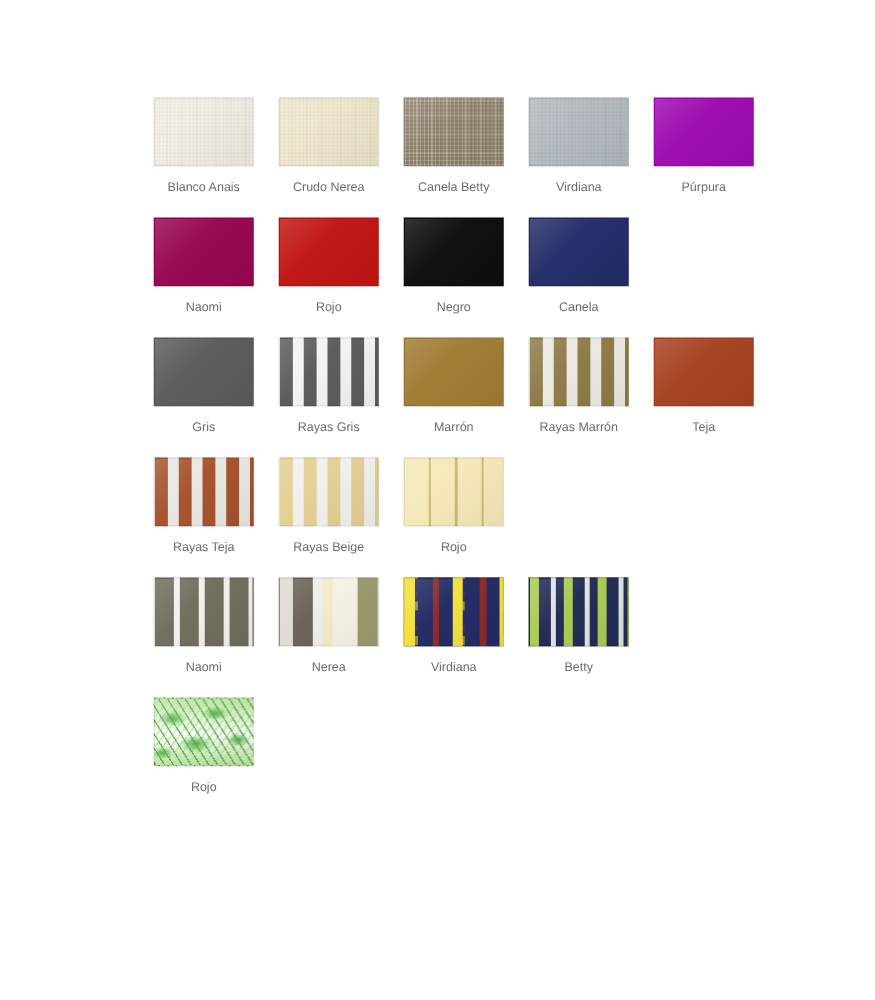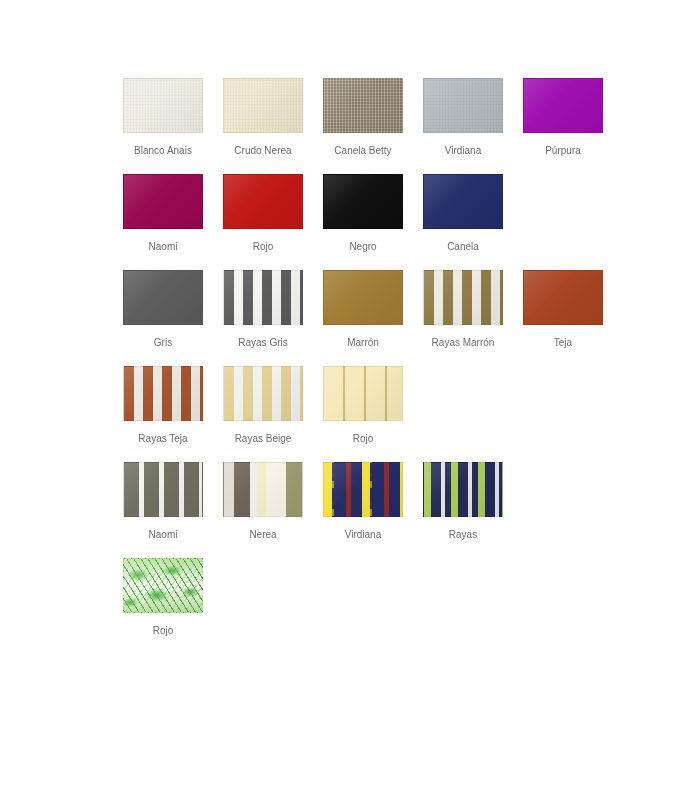--- a/index.html
+++ b/index.html
@@ -95,17 +95,17 @@
           <span class="sheen"></span>
         </span><span class="label">Rojo</span></div></div>
     <div class="rowwrap"><div class="cell"><span class="swatch" style="background:#f2f1ed;background-image:repeating-linear-gradient(90deg,#6f6d5c 0px,#6f6d5c 15px,#f2f1ed 15px,#f2f1ed 20px),repeating-linear-gradient(90deg,rgba(0,0,0,0.10) 0 1px,rgba(255,255,255,0) 1px 4px);">
           <span class="sheen"></span>
         </span><span class="label">Naomi</span></div><div class="cell"><span class="swatch" style="background:#f6f2e4;background-image:linear-gradient(90deg,#dedbd2 0px,#dedbd2 10px,#6a6257 10px,#6a6257 26px,#efefe9 26px,#efefe9 34px,#f4ebc6 34px,#f4ebc6 42px,#f6f2e4 42px,#f6f2e4 62px,#9b9a6f 62px,#9b9a6f 78px);">
           <span class="sheen"></span>
         </span><span class="label">Nerea</span></div><div class="cell"><span class="swatch" style="background:#232a63;background-image:repeating-linear-gradient(90deg,#f2e03a 0px,#f2e03a 8px,rgba(0,0,0,0) 8px,rgba(0,0,0,0) 10px,#232a63 10px,#232a63 22px,#8c2a26 22px,#8c2a26 27px,#232a63 27px,#232a63 38px),repeating-linear-gradient(0deg,rgba(242,224,58,0.55) 0px,rgba(242,224,58,0.55) 7px,rgba(0,0,0,0) 7px,rgba(0,0,0,0) 11px,rgba(140,42,38,0.45) 11px,rgba(140,42,38,0.45) 15px,rgba(0,0,0,0) 15px,rgba(0,0,0,0) 28px);">
           <span class="sheen"></span>
         </span><span class="label">Virdiana</span></div><div class="cell"><span class="swatch" style="background:#222a55;background-image:repeating-linear-gradient(90deg,#a8cb55 0px,#a8cb55 7px,#222a55 7px,#222a55 17px,#dfe3e0 17px,#dfe3e0 21px,#222a55 21px,#222a55 27px),repeating-linear-gradient(0deg,rgba(168,203,85,0.55) 0px,rgba(168,203,85,0.55) 6px,rgba(0,0,0,0) 6px,rgba(0,0,0,0) 13px,rgba(223,227,224,0.5) 13px,rgba(223,227,224,0.5) 17px,rgba(0,0,0,0) 17px,rgba(0,0,0,0) 26px);">
           <span class="sheen"></span>
-        </span><span class="label">Rayas</span></div></div>
+        </span><span class="label">Betty</span></div></div>
     <div class="rowwrap"><div class="cell"><span class="swatch" style="background:#ffffff;background-image:radial-gradient(ellipse 16px 9px at 18% 30%,#4fae43 0%,rgba(255,255,255,0) 70%),radial-gradient(ellipse 14px 8px at 62% 22%,#4fae43 0%,rgba(255,255,255,0) 70%),radial-gradient(ellipse 18px 10px at 42% 68%,#4fae43 0%,rgba(255,255,255,0) 72%),radial-gradient(ellipse 13px 8px at 85% 62%,#4fae43 0%,rgba(255,255,255,0) 70%),radial-gradient(ellipse 12px 7px at 8% 82%,#4fae43 0%,rgba(255,255,255,0) 70%),repeating-linear-gradient(58deg,#4fae43 0px,#4fae43 1px,rgba(255,255,255,0) 1px,rgba(255,255,255,0) 6px),repeating-linear-gradient(-52deg,#bde2a3 0px,#bde2a3 1px,rgba(255,255,255,0) 1px,rgba(255,255,255,0) 5px),linear-gradient(180deg,#bde2a3 0%,#ffffff 55%,#bde2a3 100%);">
           <span class="sheen"></span>
         </span><span class="label">Rojo</span></div></div>
   </div>
 
 </body></html>

